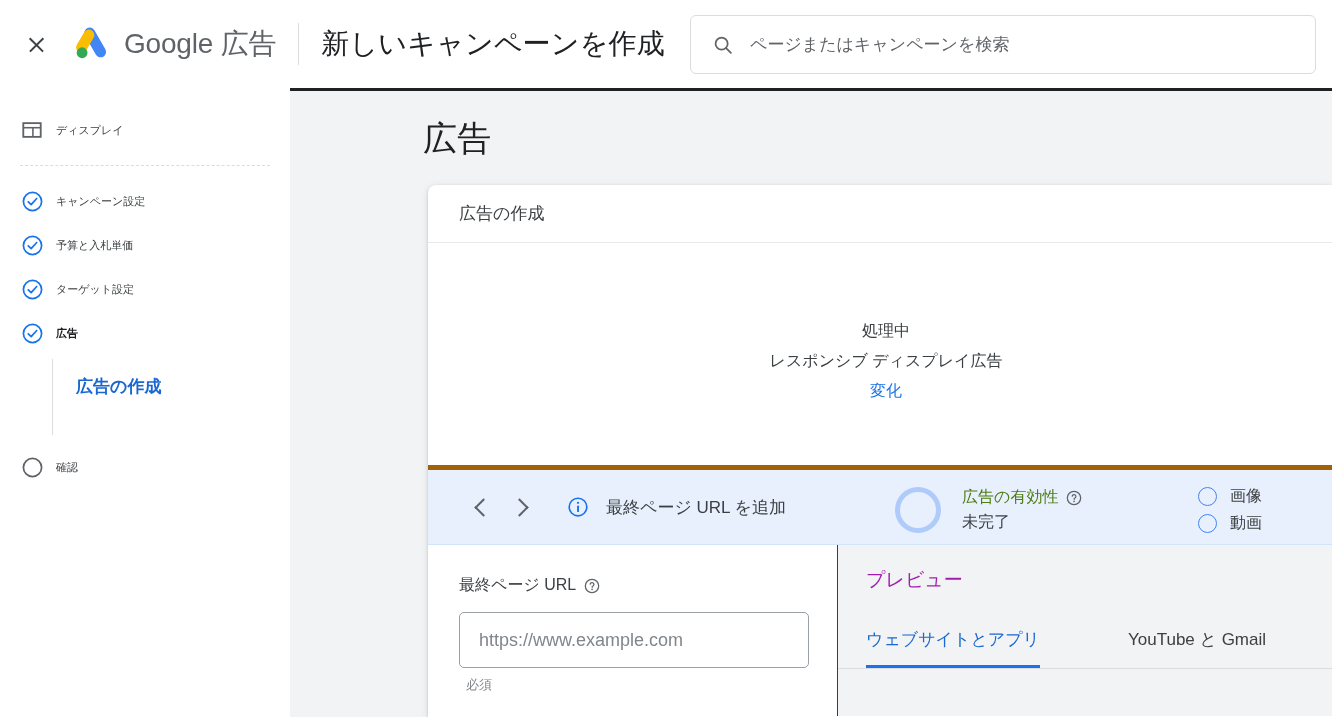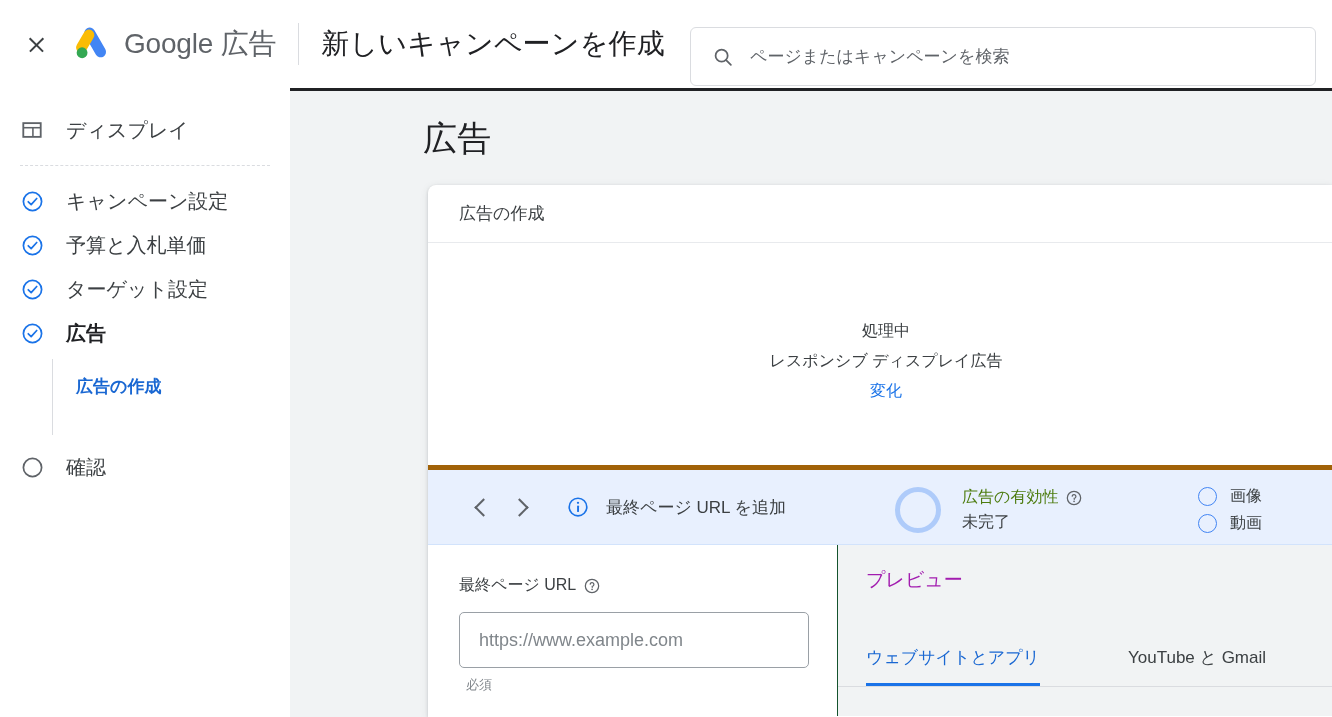--- a/index.html
+++ b/index.html
@@ -49,21 +49,21 @@
   .vdivider {
     width: 1px; height: 42px; background: #dadce0;
     margin: 0 22px 0 22px;
   }
   .page-title-top {
     font-size: 28px; color: #202124; white-space: nowrap;
     letter-spacing: 0.2px;
   }
 
   .searchbox {
-    position: absolute; left: 690px; top: 27px;
+    position: absolute; left: 690px; top: 15px;
     width: 626px; height: 59px;
     border: 1px solid #dadce0; border-radius: 6px;
     background: #fff;
     display: flex; align-items: center;
     padding-left: 21px;
   }
   .search-icon { width: 22px; height: 22px; flex: none; }
   .search-ph {
     margin-left: 16px; font-size: 17px; color: #5f6368;
     white-space: nowrap;
@@ -79,21 +79,21 @@
   .nav-item {
     display: flex; align-items: center;
     height: 44px; padding-left: 20px;
     cursor: pointer;
   }
   .nav-icon {
     width: 24px; height: 24px; flex: none;
     display: flex; align-items: center; justify-content: center;
   }
   .nav-label {
-    margin-left: 22px; font-size: 20px; color: #3c4043;
+    margin-left: 12px; font-size: 11px; color: #3c4043;
     white-space: nowrap;
   }
   .nav-label.bold { font-weight: bold; color: #202124; }
   .nav-sep {
     margin: 13px 20px 13px 20px;
     border-top: 1px dashed #dadce0; height: 0;
   }
   .sub-wrap {
     position: relative;
     height: 90px;
@@ -243,21 +243,21 @@
     font-size: 13px; color: #80868b;
   }
   .preview-col {
     flex: 1; background: #f1f3f4;
     padding-top: 22px;
   }
   .preview-title {
     font-size: 19px; color: #a21caf; padding-left: 28px;
   }
   .preview-tabs {
-    display: flex; margin-top: 53px; padding-left: 28px;
+    display: flex; margin-top: 35px; padding-left: 28px;
   }
   .ptab {
     font-size: 17px; color: #5f6368;
     padding-bottom: 17px; cursor: pointer; white-space: nowrap;
   }
   .ptab.active {
     color: #1967d2;
     box-shadow: inset 0 -3px 0 0 #1a73e8;
   }
   .ptab.second { margin-left: 88px; color: #3c4043; }

